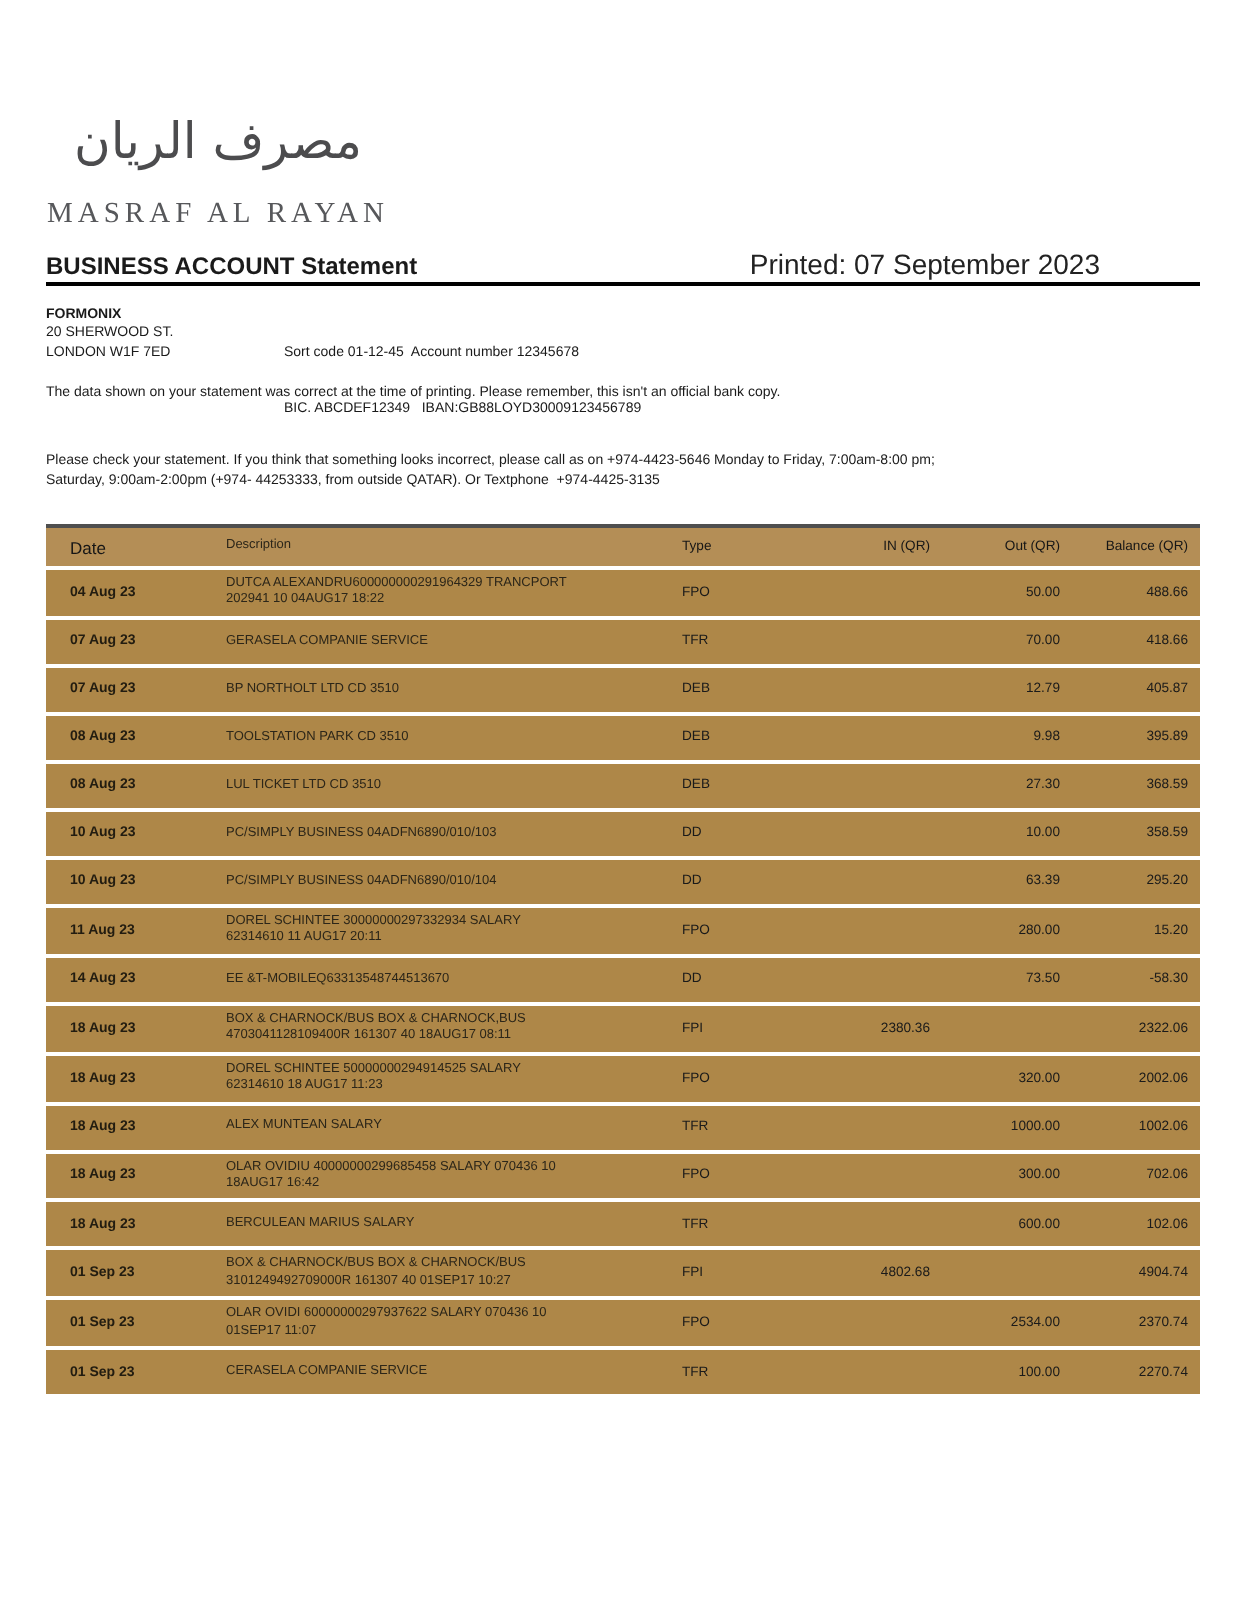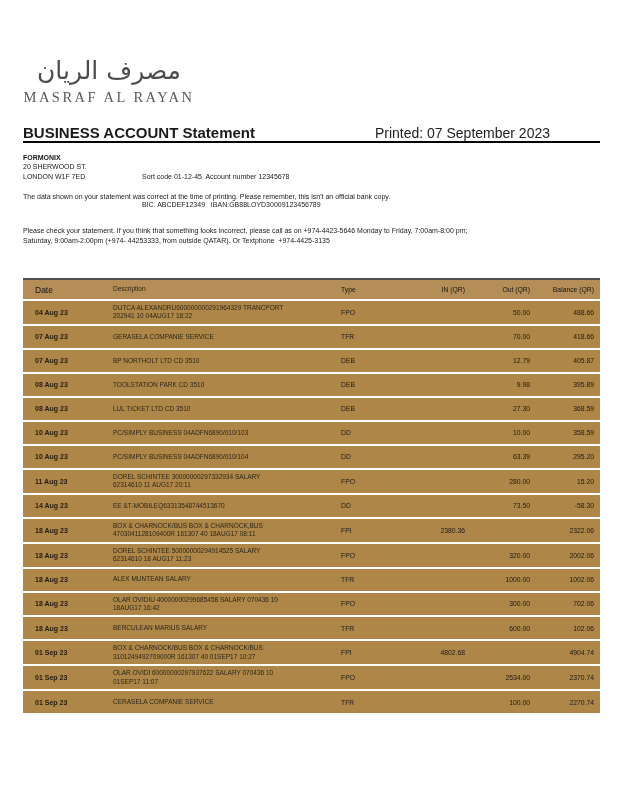--- a/index.html
+++ b/index.html
@@ -10,42 +10,42 @@
     --ink:#1a1a1a;
   }
   *{box-sizing:border-box;margin:0;padding:0;}
   body{background:#e8e8e8;font-family:"Liberation Sans",sans-serif;color:var(--ink);}
   .page{position:relative;width:623px;height:809px;background:#ffffff;margin:0 auto;overflow:hidden;padding-left:44px;}
 
   
   .brand{position:absolute;top:4px;left:18px;width:182px;text-align:center;}
   .brand svg{display:block;margin:0 auto;}
   .brand .arabic{display:block;font-family:"DejaVu Sans",sans-serif;font-size:25px;color:#4c4c4e;line-height:1.0;margin-top:2px;}
-  .brand .latin{display:block;font-size:14.5px;letter-spacing:2.5px;color:#57585b;margin-top:6px;font-family:"Liberation Serif",serif;}
+  .brand .latin{display:block;font-size:14.5px;letter-spacing:2.5px;color:#57585b;margin-top:16px;font-family:"Liberation Serif",serif;}
 
   
   .stmt-head{position:absolute;top:124px;left:23px;right:23px;display:flex;justify-content:space-between;align-items:flex-end;}
-  .stmt-title{font-size:15px;font-weight:bold;}
+  .stmt-title{font-size:12px;font-weight:bold;}
   .printed{font-size:14px;color:#222;padding-right:50px;}
   .rule{position:absolute;top:141px;left:23px;right:23px;border-top:2px solid #000;}
 
   
   .acct{position:absolute;top:153px;left:23px;right:23px;display:flex;font-size:7px;line-height:1.35;}
   .acct .holder{width:119px;}
   .acct .holder .name{font-weight:bold;}
   .acct .codes{white-space:pre-wrap;}
 
   
   .notice1{position:absolute;top:192px;left:23px;width:560px;font-size:7px;line-height:1.35;}
   .notice2{position:absolute;top:226px;left:23px;width:468px;font-size:7px;line-height:1.45;white-space:pre-wrap;}
 
   
   .tx-table{position:absolute;top:262px;left:23px;width:577px;font-size:7px;}
   .t-row{display:flex;align-items:center;background:var(--tan-row);border-bottom:2px solid #fff;min-height:24px;}
-  .t-row.head{background:var(--tan-header);border-top:2px solid #4f4f4f;min-height:23px;font-size:8.5px;color:#161616;margin-top:16px;}
+  .t-row.head{background:var(--tan-header);border-top:2px solid #4f4f4f;min-height:23px;font-size:8.5px;color:#161616;}
   .c{padding:3px 0;}
   .c-date{width:90px;padding-left:12px;font-weight:bold;font-size:7px;color:#221c10;}
   .t-row.head .c-date{font-weight:normal;font-size:8.5px;color:#161616;}
   .c-desc{width:228px;font-size:6.5px;color:#2c2619;line-height:1.3;}
   .c-desc .desc-text{display:block;max-width:175px;}
   .c-type{width:62px;font-size:6.8px;}
   .c-in{width:62px;text-align:right;font-size:6.8px;}
   .c-out{width:65px;text-align:right;font-size:6.8px;}
   .c-bal{flex:1;text-align:right;padding-right:6px;font-size:6.8px;}
 

